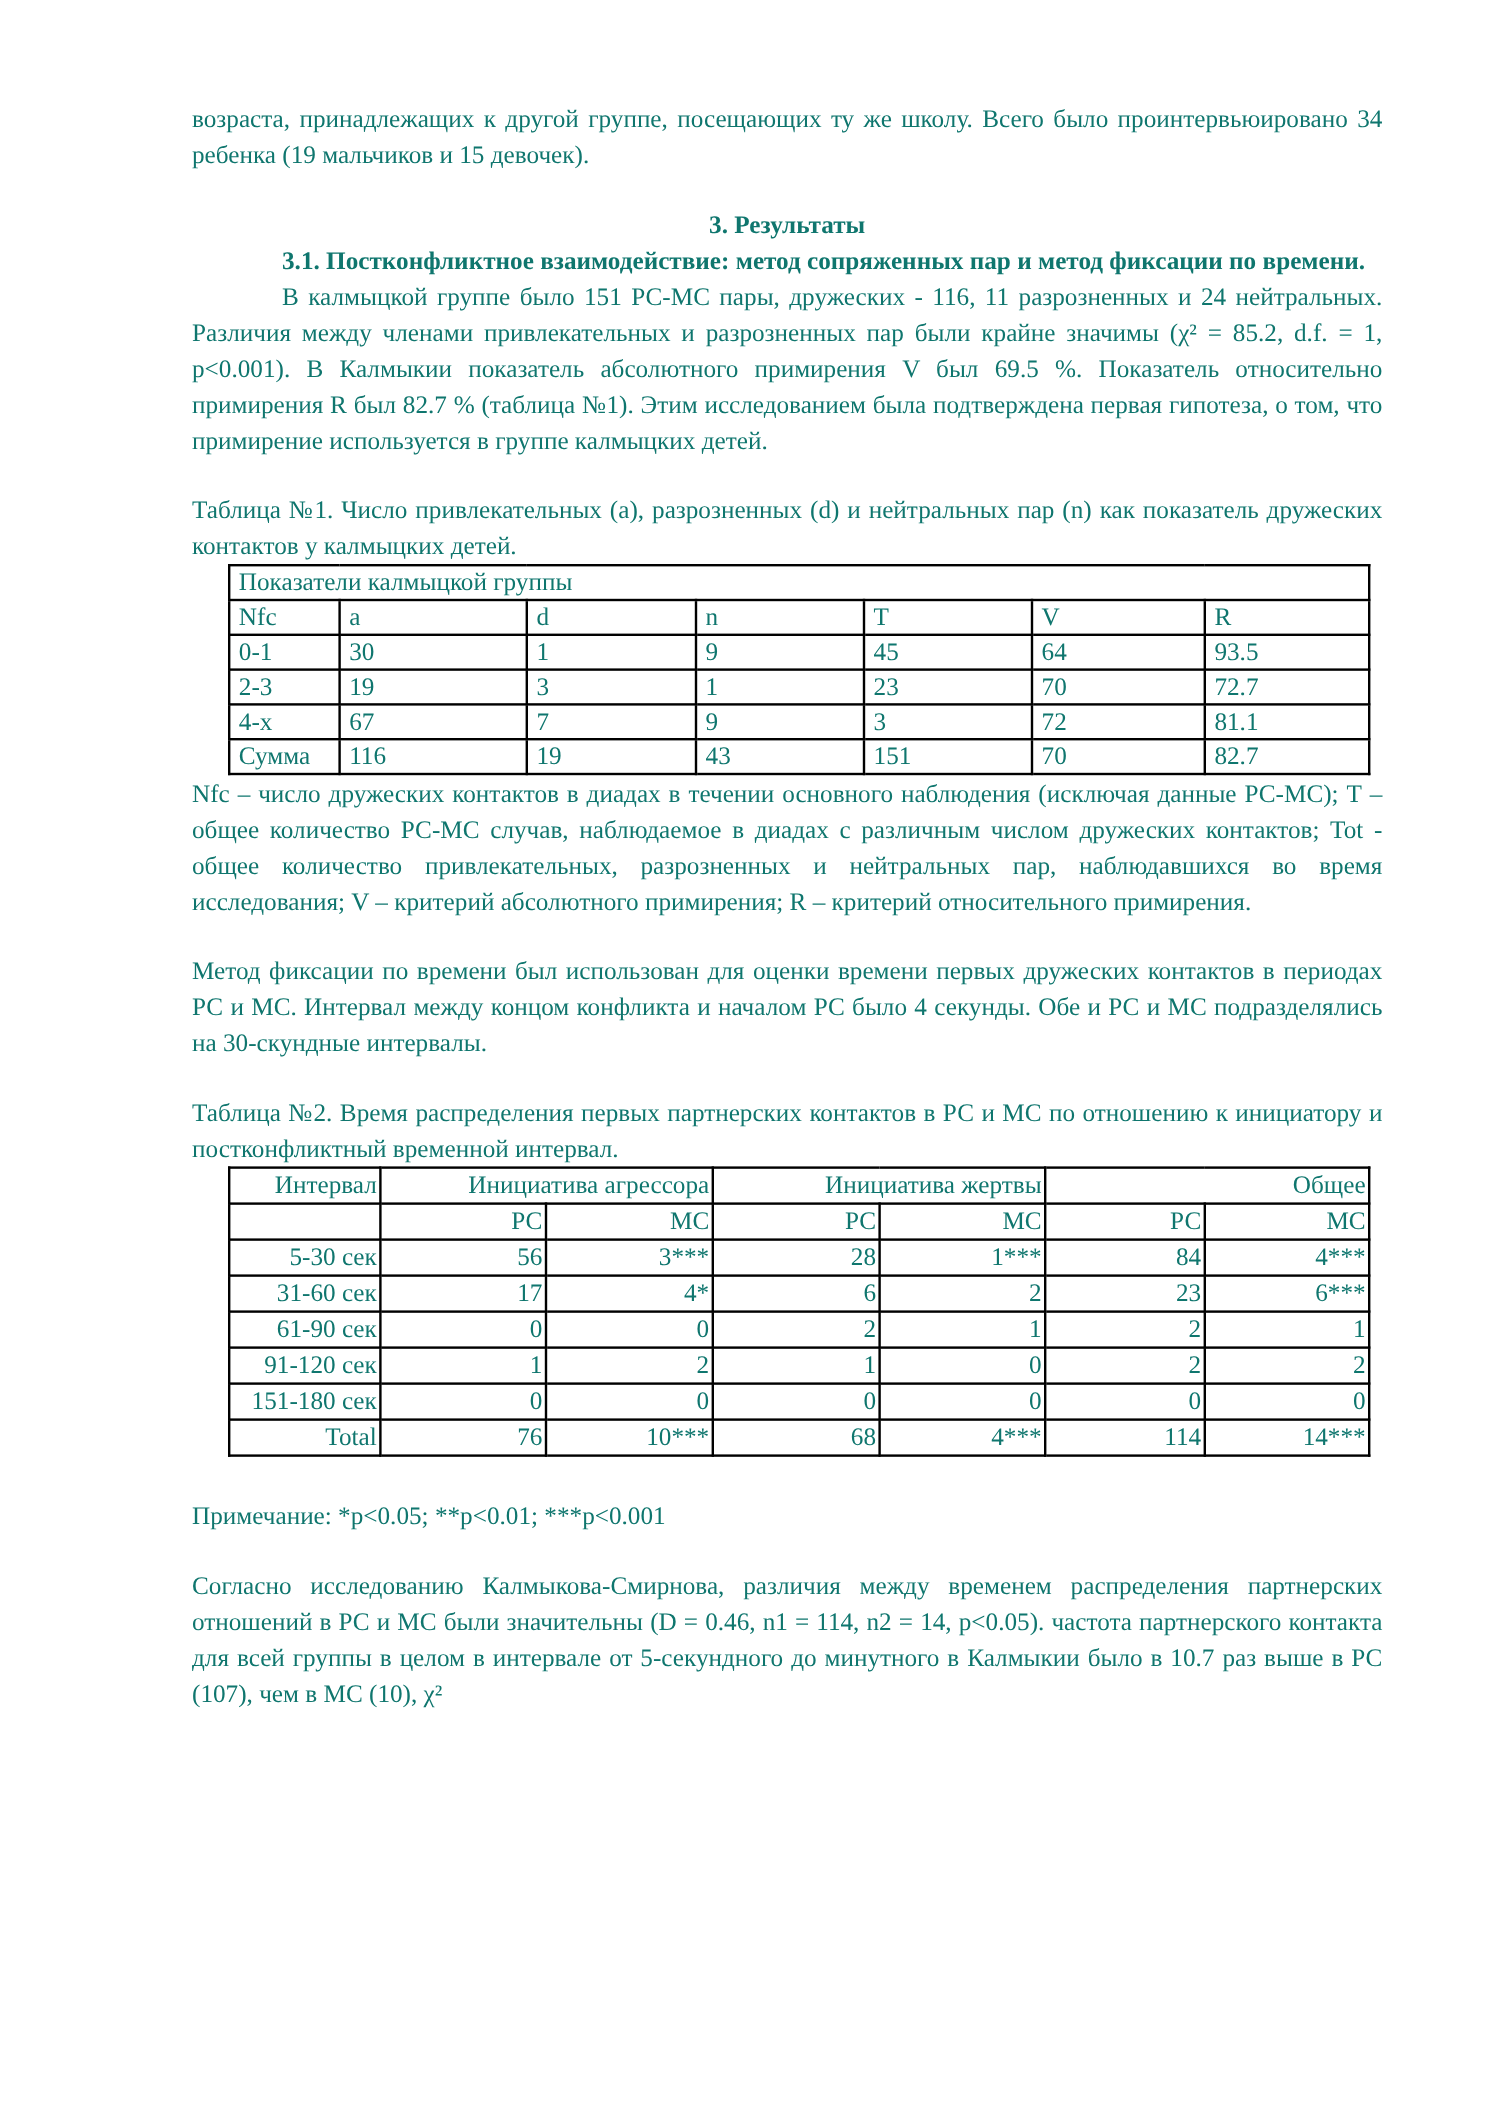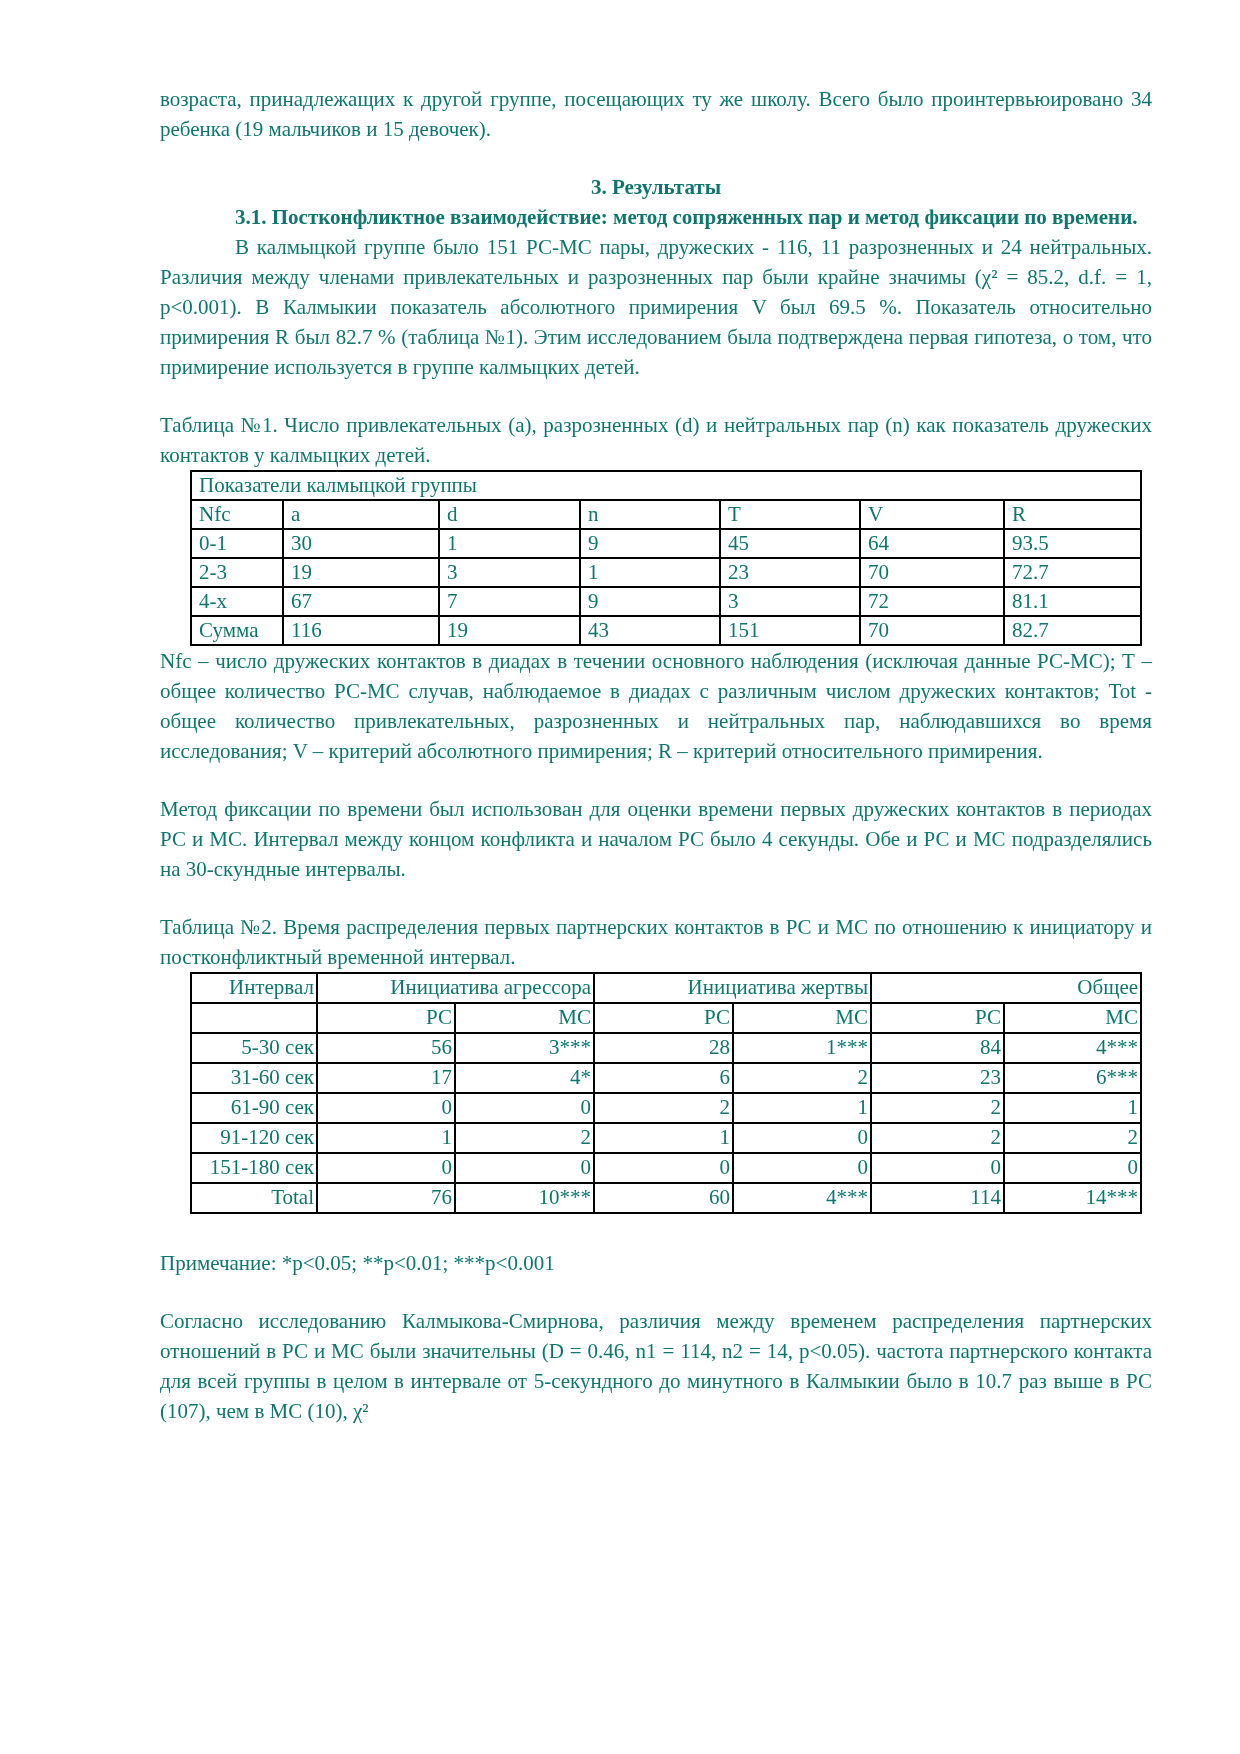--- a/index.html
+++ b/index.html
@@ -189,21 +189,21 @@
       <td>0</td>
       <td>0</td>
       <td>0</td>
       <td>0</td>
       <td>0</td>
     </tr>
     <tr>
       <td>Total</td>
       <td>76</td>
       <td>10***</td>
-      <td>60</td>
+      <td>68</td>
       <td>4***</td>
       <td>114</td>
       <td>14***</td>
     </tr>
   </tbody>
     </table>
 
   <p class="gap-lg">Примечание: *p&lt;0.05; **p&lt;0.01; ***p&lt;0.001</p>
 
   <p class="gap">Согласно исследованию Калмыкова-Смирнова, различия между временем распределения партнерских отношений в РС и МС были значительны (D = 0.46, n1 = 114, n2 = 14, p&lt;0.05). частота партнерского контакта для всей группы в целом в интервале от 5-секундного до минутного в Калмыкии было в 10.7 раз выше в РС (107), чем в МС (10), χ²</p>

